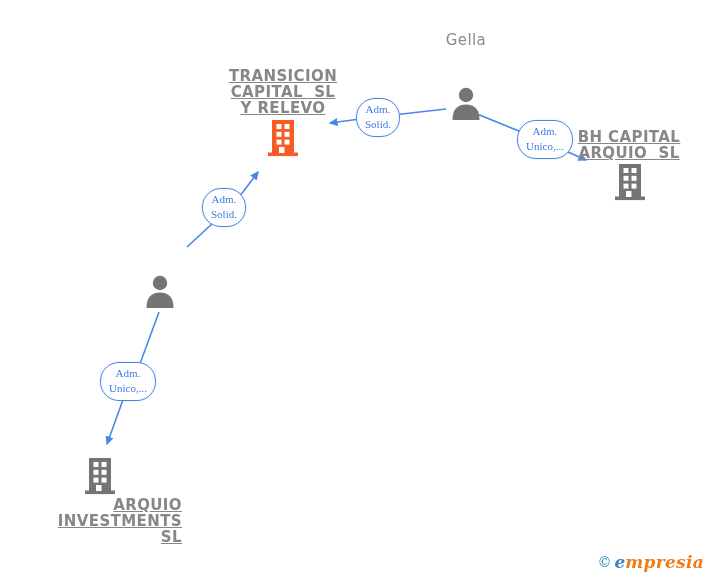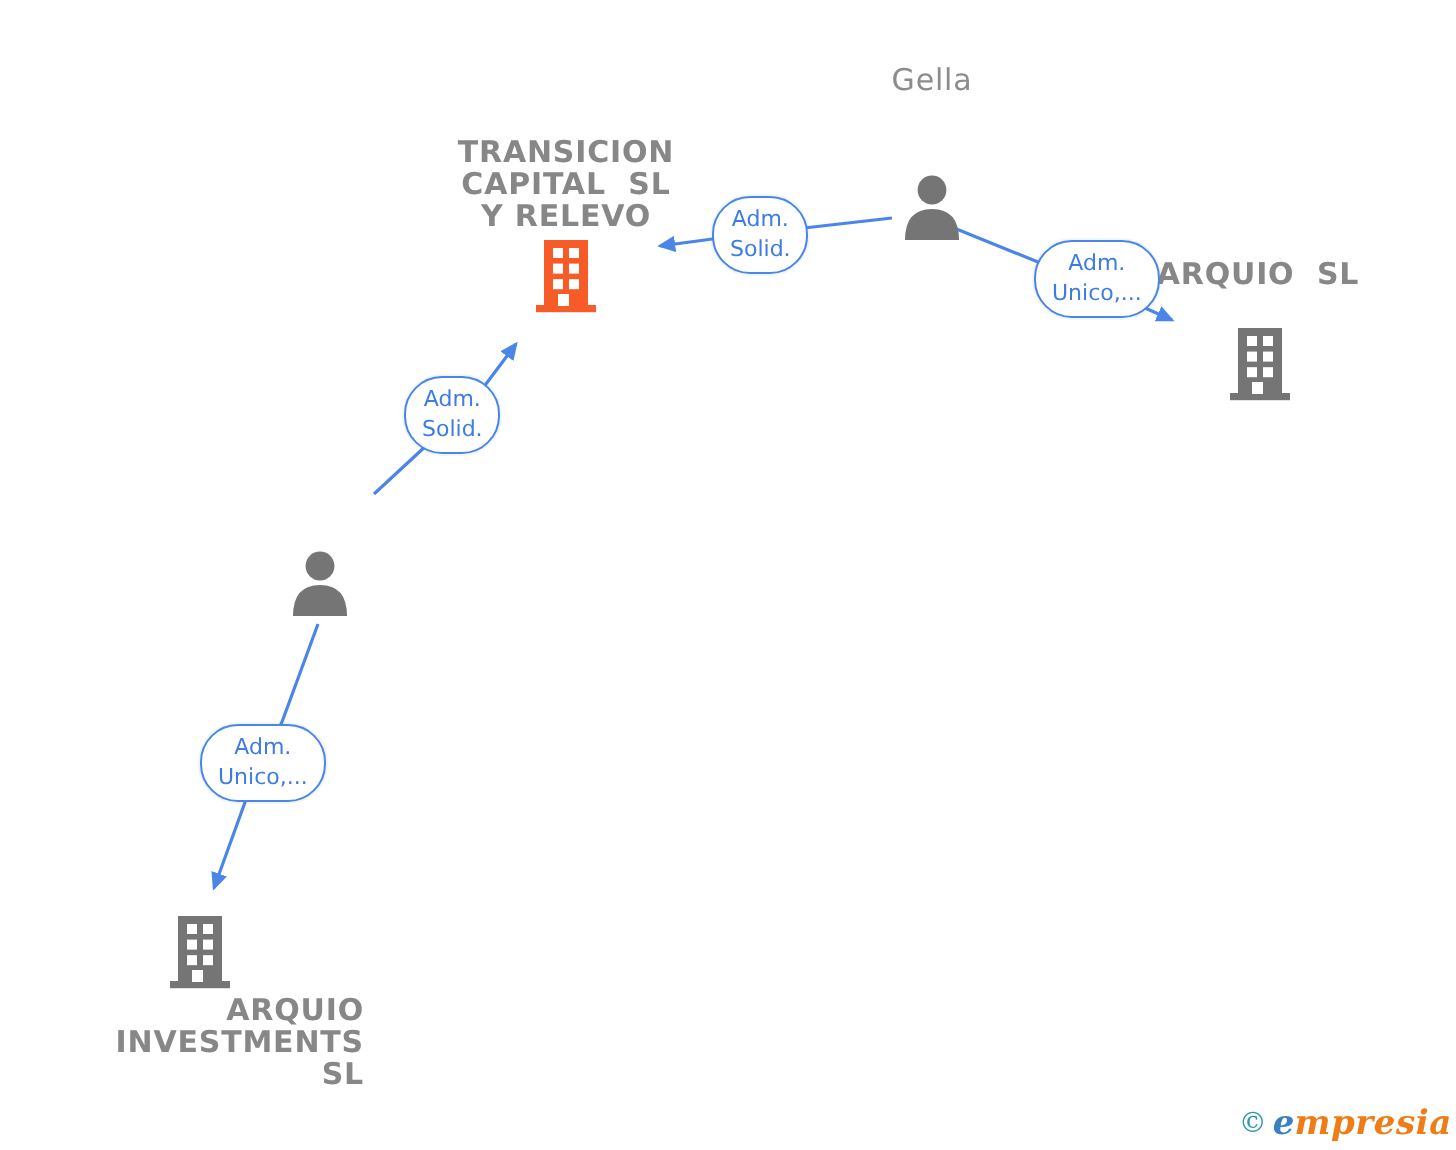--- a/index.html
+++ b/index.html
@@ -23,41 +23,42 @@
   .edges{position:absolute;left:0;top:0;width:728px;height:575px;pointer-events:none;}
   .edges polyline{fill:none;stroke:var(--edge-blue);stroke-width:1.6;}
   .edges .arrowhead{fill:var(--edge-blue);}
 
   .nlabel{
     position:absolute;width:140px;text-align:center;
     color:var(--name-gray);font-size:15px;line-height:16px;letter-spacing:.4px;
     cursor:pointer;
   }
   .nlabel div{white-space:pre;}
-  .company-label{font-weight:bold;color:#878787;}
+  .company-label{font-weight:bold;color:#878787;text-decoration:underline;}
   .node-icon{position:absolute;cursor:pointer;}
   .company-icon{color:var(--icon-gray);}
   .company-icon.highlight{color:var(--accent-orange);}
   .person-icon{color:var(--icon-gray);}
 
   .edge-label{
     position:absolute;
     background:#fff;
     border:1.7px solid var(--edge-blue);
     border-radius:19px;
     padding:3px 8px 4px 8px;
     color:var(--label-blue);
     font-size:11px;line-height:15px;text-align:center;
     box-shadow:0 0 0 1px rgba(74,134,232,.08);
     cursor:pointer;
+    font-family:Liberation Serif, serif;
   }
   .edge-label div{white-space:pre;}
 
   .brand{
-    position:absolute;right:2px;bottom:3px;
+    position:absolute;right:24px;bottom:3px;
     font-family:"DejaVu Serif","Liberation Serif",serif;
     font-style:italic;font-size:17px;line-height:20px;
     user-select:none;
   }
   .brand .copy{color:var(--brand-copyright);font-size:14px;font-style:normal;vertical-align:1px;margin-right:3px;}
   .brand .brand-e{color:var(--brand-blue);font-weight:bold;}
   .brand .brand-rest{color:var(--brand-orange);font-weight:bold;letter-spacing:.3px;}
 </style>
 </head>
 <body>
@@ -101,20 +102,21 @@
     <div>Gella</div>
   </div>
   <div class="node-icon person-icon" style="left:449px;top:87px;">
     <svg width="34" height="33" viewBox="0 0 34 33">
       <circle cx="17" cy="8" r="7.2" fill="currentColor"></circle>
       <path d="M3.5 33 Q3.5 17.5 17 17.5 Q30.5 17.5 30.5 33 Z" fill="currentColor"></path>
     </svg>
   </div>
 
   <div class="nlabel company-label" style="left:559px;top:129px;">
+    <div>BH CAPITAL</div>
     <div>ARQUIO  SL</div>
   </div>
   <div class="node-icon company-icon" style="left:612px;top:163px;">
     <svg width="36" height="38" viewBox="0 0 36 38">
       <rect x="7" y="1" width="22" height="33" fill="currentColor"></rect>
       <rect x="3" y="33.5" width="30" height="3.6" fill="currentColor"></rect>
       <g fill="#fff">
         <rect x="11.5" y="5" width="5" height="5"></rect>
           <rect x="19.5" y="5" width="5" height="5"></rect>
         <rect x="11.5" y="12.8" width="5" height="5"></rect>

